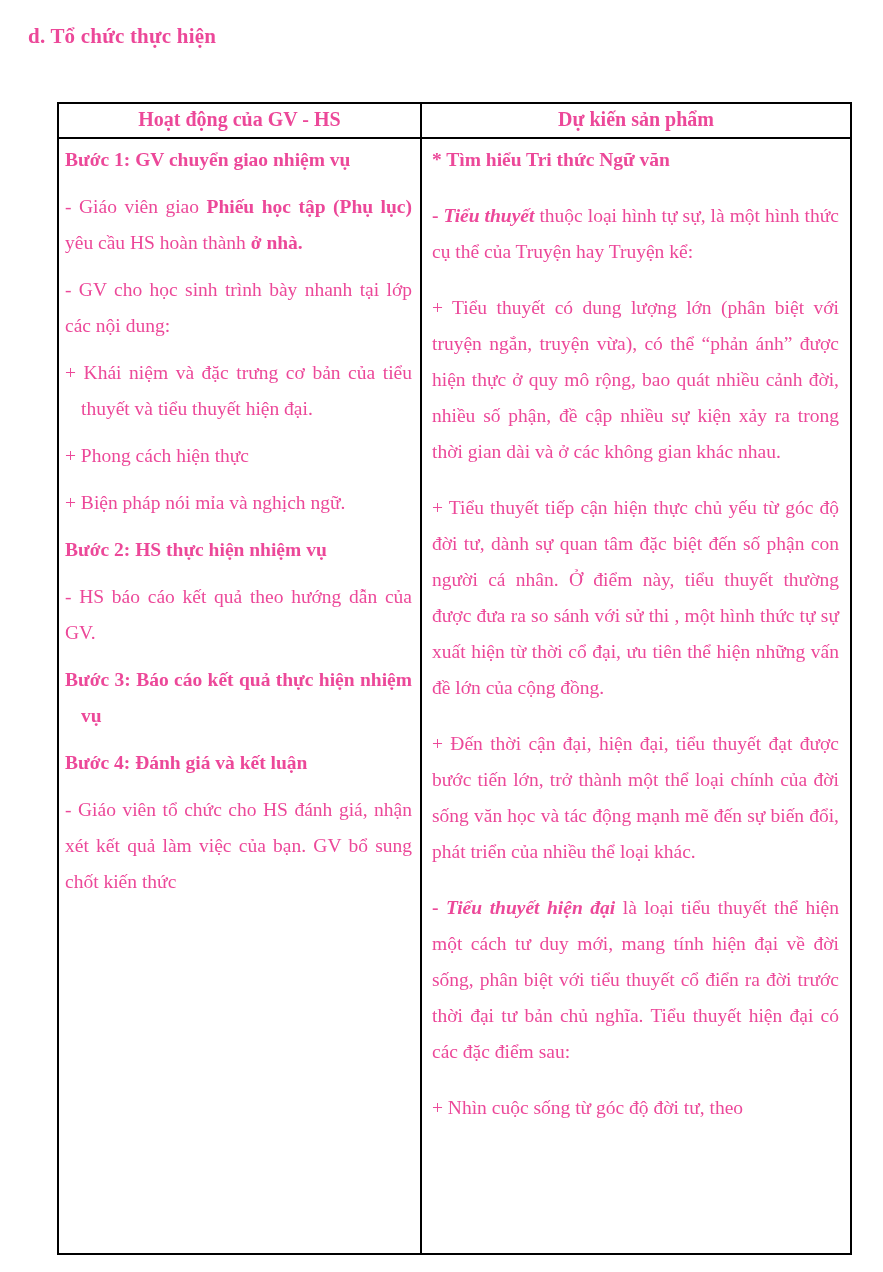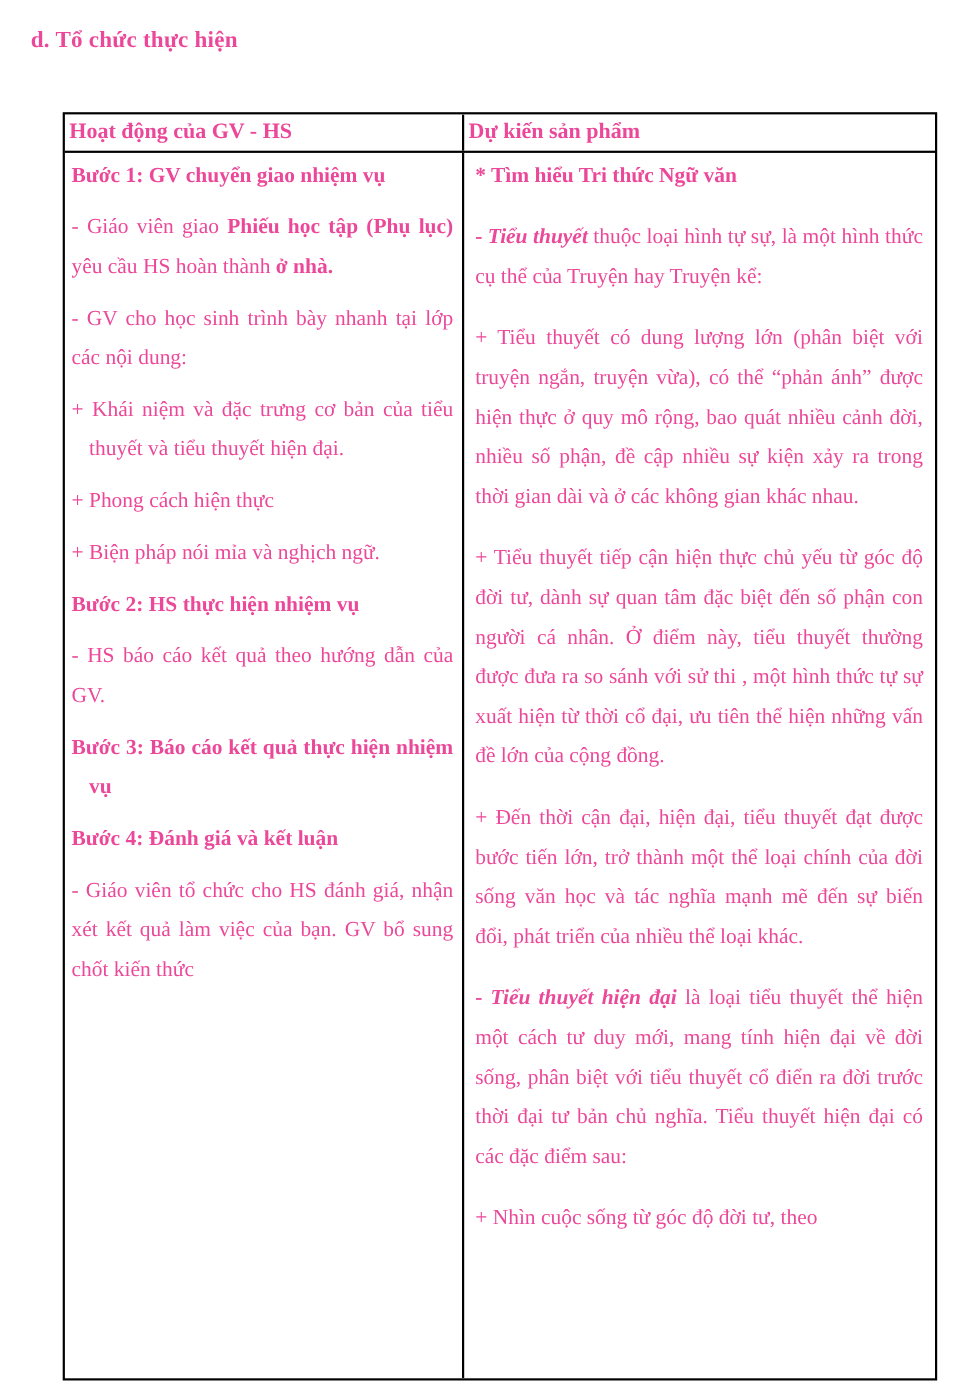--- a/index.html
+++ b/index.html
@@ -40,21 +40,21 @@
   }
   .thead {
     display: flex;
     flex: 0 0 auto;
     border-bottom: 2px solid #000000;
   }
   .th {
     box-sizing: border-box;
     font-size: 20px;
     font-weight: bold;
-    text-align: left;
+    text-align: center;
     padding: 4px 4px 6px 4px;
   }
   .th-left {
     width: 363px;
     border-right: 2px solid #000000;
   }
   .th-right { flex: 1; }
   .tbody {
     display: flex;
     flex: 1 1 auto;
@@ -110,20 +110,20 @@
           <p class="para"><span>- HS báo cáo kết quả theo hướng dẫn của GV.</span></p>
           <p class="para hang"><span class="bold">Bước 3: Báo cáo kết quả thực hiện nhiệm vụ</span></p>
           <p class="para"><span class="bold">Bước 4: Đánh giá và kết luận</span></p>
           <p class="para"><span>- Giáo viên tổ chức cho HS đánh giá, nhận xét kết quả làm việc của bạn. GV bổ sung chốt kiến thức</span></p>
         </div>
       <div class="cell cell-right">
           <p class="para"><span class="bold">* Tìm hiểu Tri thức Ngữ văn</span></p>
           <p class="para"><span class="bold">- </span><span class="bold italic">Tiểu thuyết</span><span> thuộc loại hình tự sự, là một hình thức cụ thể của Truyện hay Truyện kể:</span></p>
           <p class="para"><span>+ Tiểu thuyết có dung lượng lớn (phân biệt với truyện ngắn, truyện vừa), có thể “phản ánh” được hiện thực ở quy mô rộng, bao quát nhiều cảnh đời, nhiều số phận, đề cập nhiều sự kiện xảy ra trong thời gian dài và ở các không gian khác nhau.</span></p>
           <p class="para"><span>+ Tiểu thuyết tiếp cận hiện thực chủ yếu từ góc độ đời tư, dành sự quan tâm đặc biệt đến số phận con người cá nhân. Ở điểm này, tiểu thuyết thường được đưa ra so sánh với sử thi , một hình thức tự sự xuất hiện từ thời cổ đại, ưu tiên thể hiện những vấn đề lớn của cộng đồng.</span></p>
-          <p class="para"><span>+ Đến thời cận đại, hiện đại, tiểu thuyết đạt được bước tiến lớn, trở thành một thể loại chính của đời sống văn học và tác nghĩa mạnh mẽ đến sự biến đổi, phát triển của nhiều thể loại khác.</span></p>
+          <p class="para"><span>+ Đến thời cận đại, hiện đại, tiểu thuyết đạt được bước tiến lớn, trở thành một thể loại chính của đời sống văn học và tác động mạnh mẽ đến sự biến đổi, phát triển của nhiều thể loại khác.</span></p>
           <p class="para"><span class="bold">- </span><span class="bold italic">Tiểu thuyết hiện đại</span><span> là loại tiểu thuyết thể hiện một cách tư duy mới, mang tính hiện đại về đời sống, phân biệt với tiểu thuyết cổ điển ra đời trước thời đại tư bản chủ nghĩa. Tiểu thuyết hiện đại có các đặc điểm sau:</span></p>
           <p class="para"><span>+ Nhìn cuộc sống từ góc độ đời tư, theo</span></p>
         </div>
     </div>
   </div>
 
 </div>
 
 </body></html>

